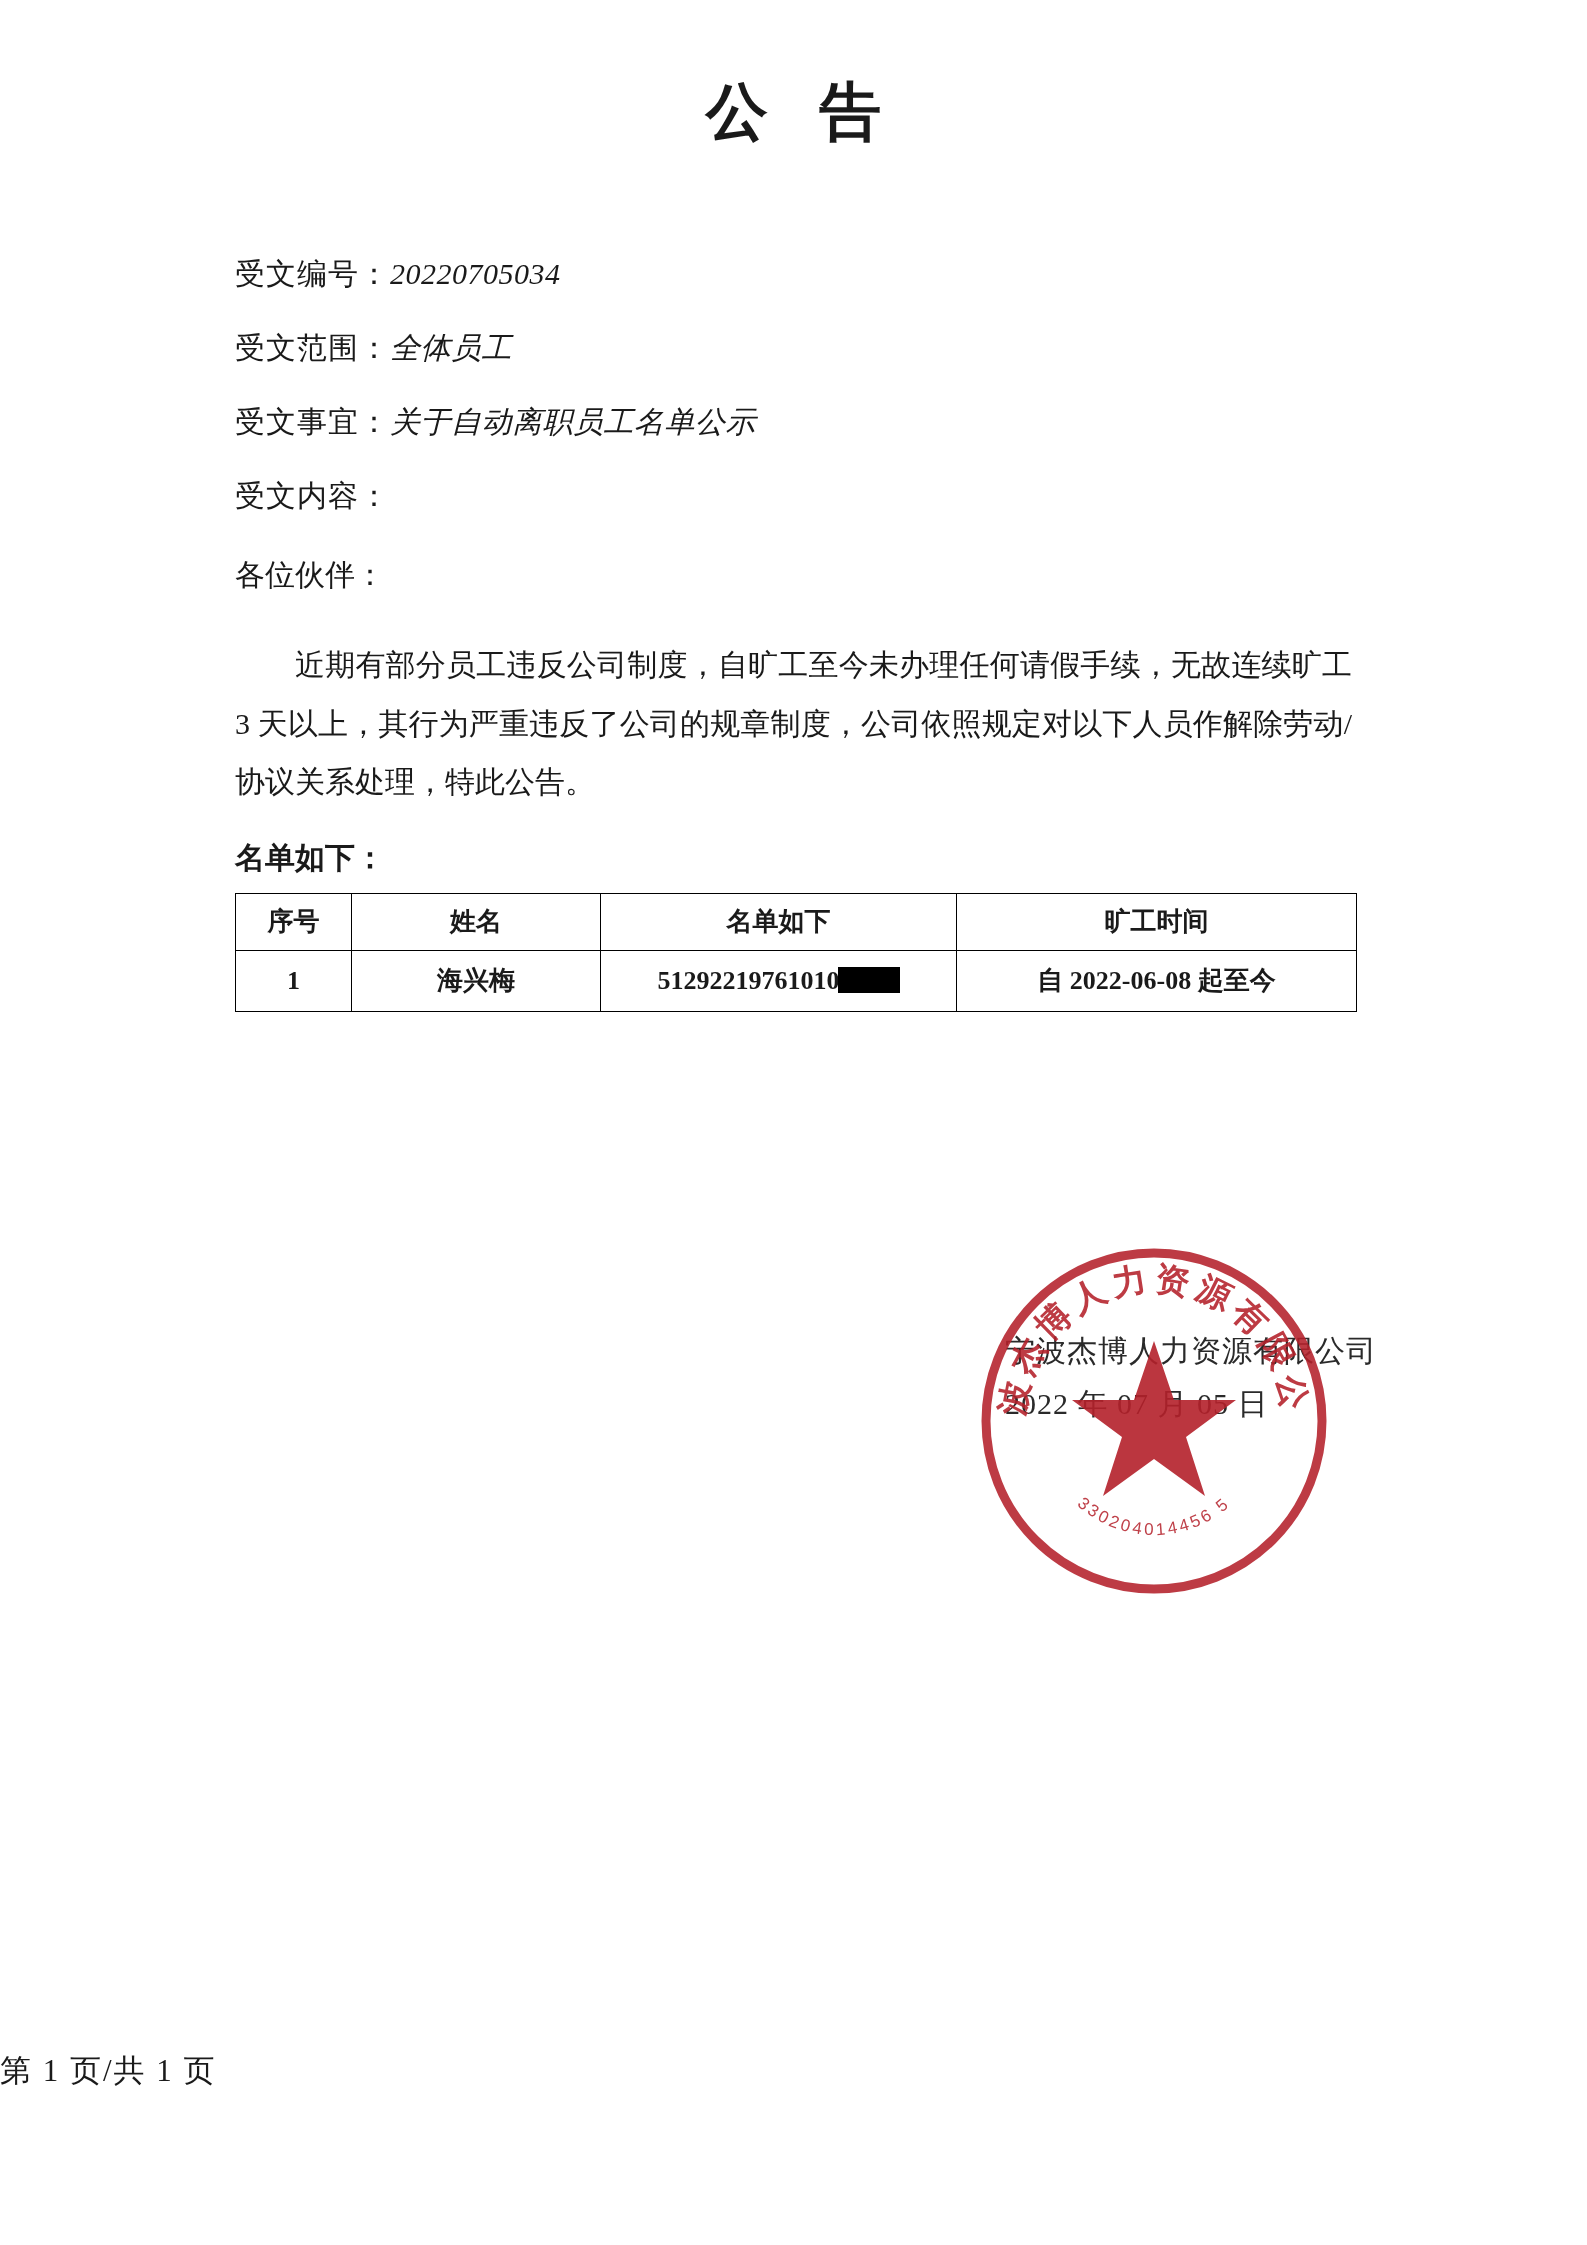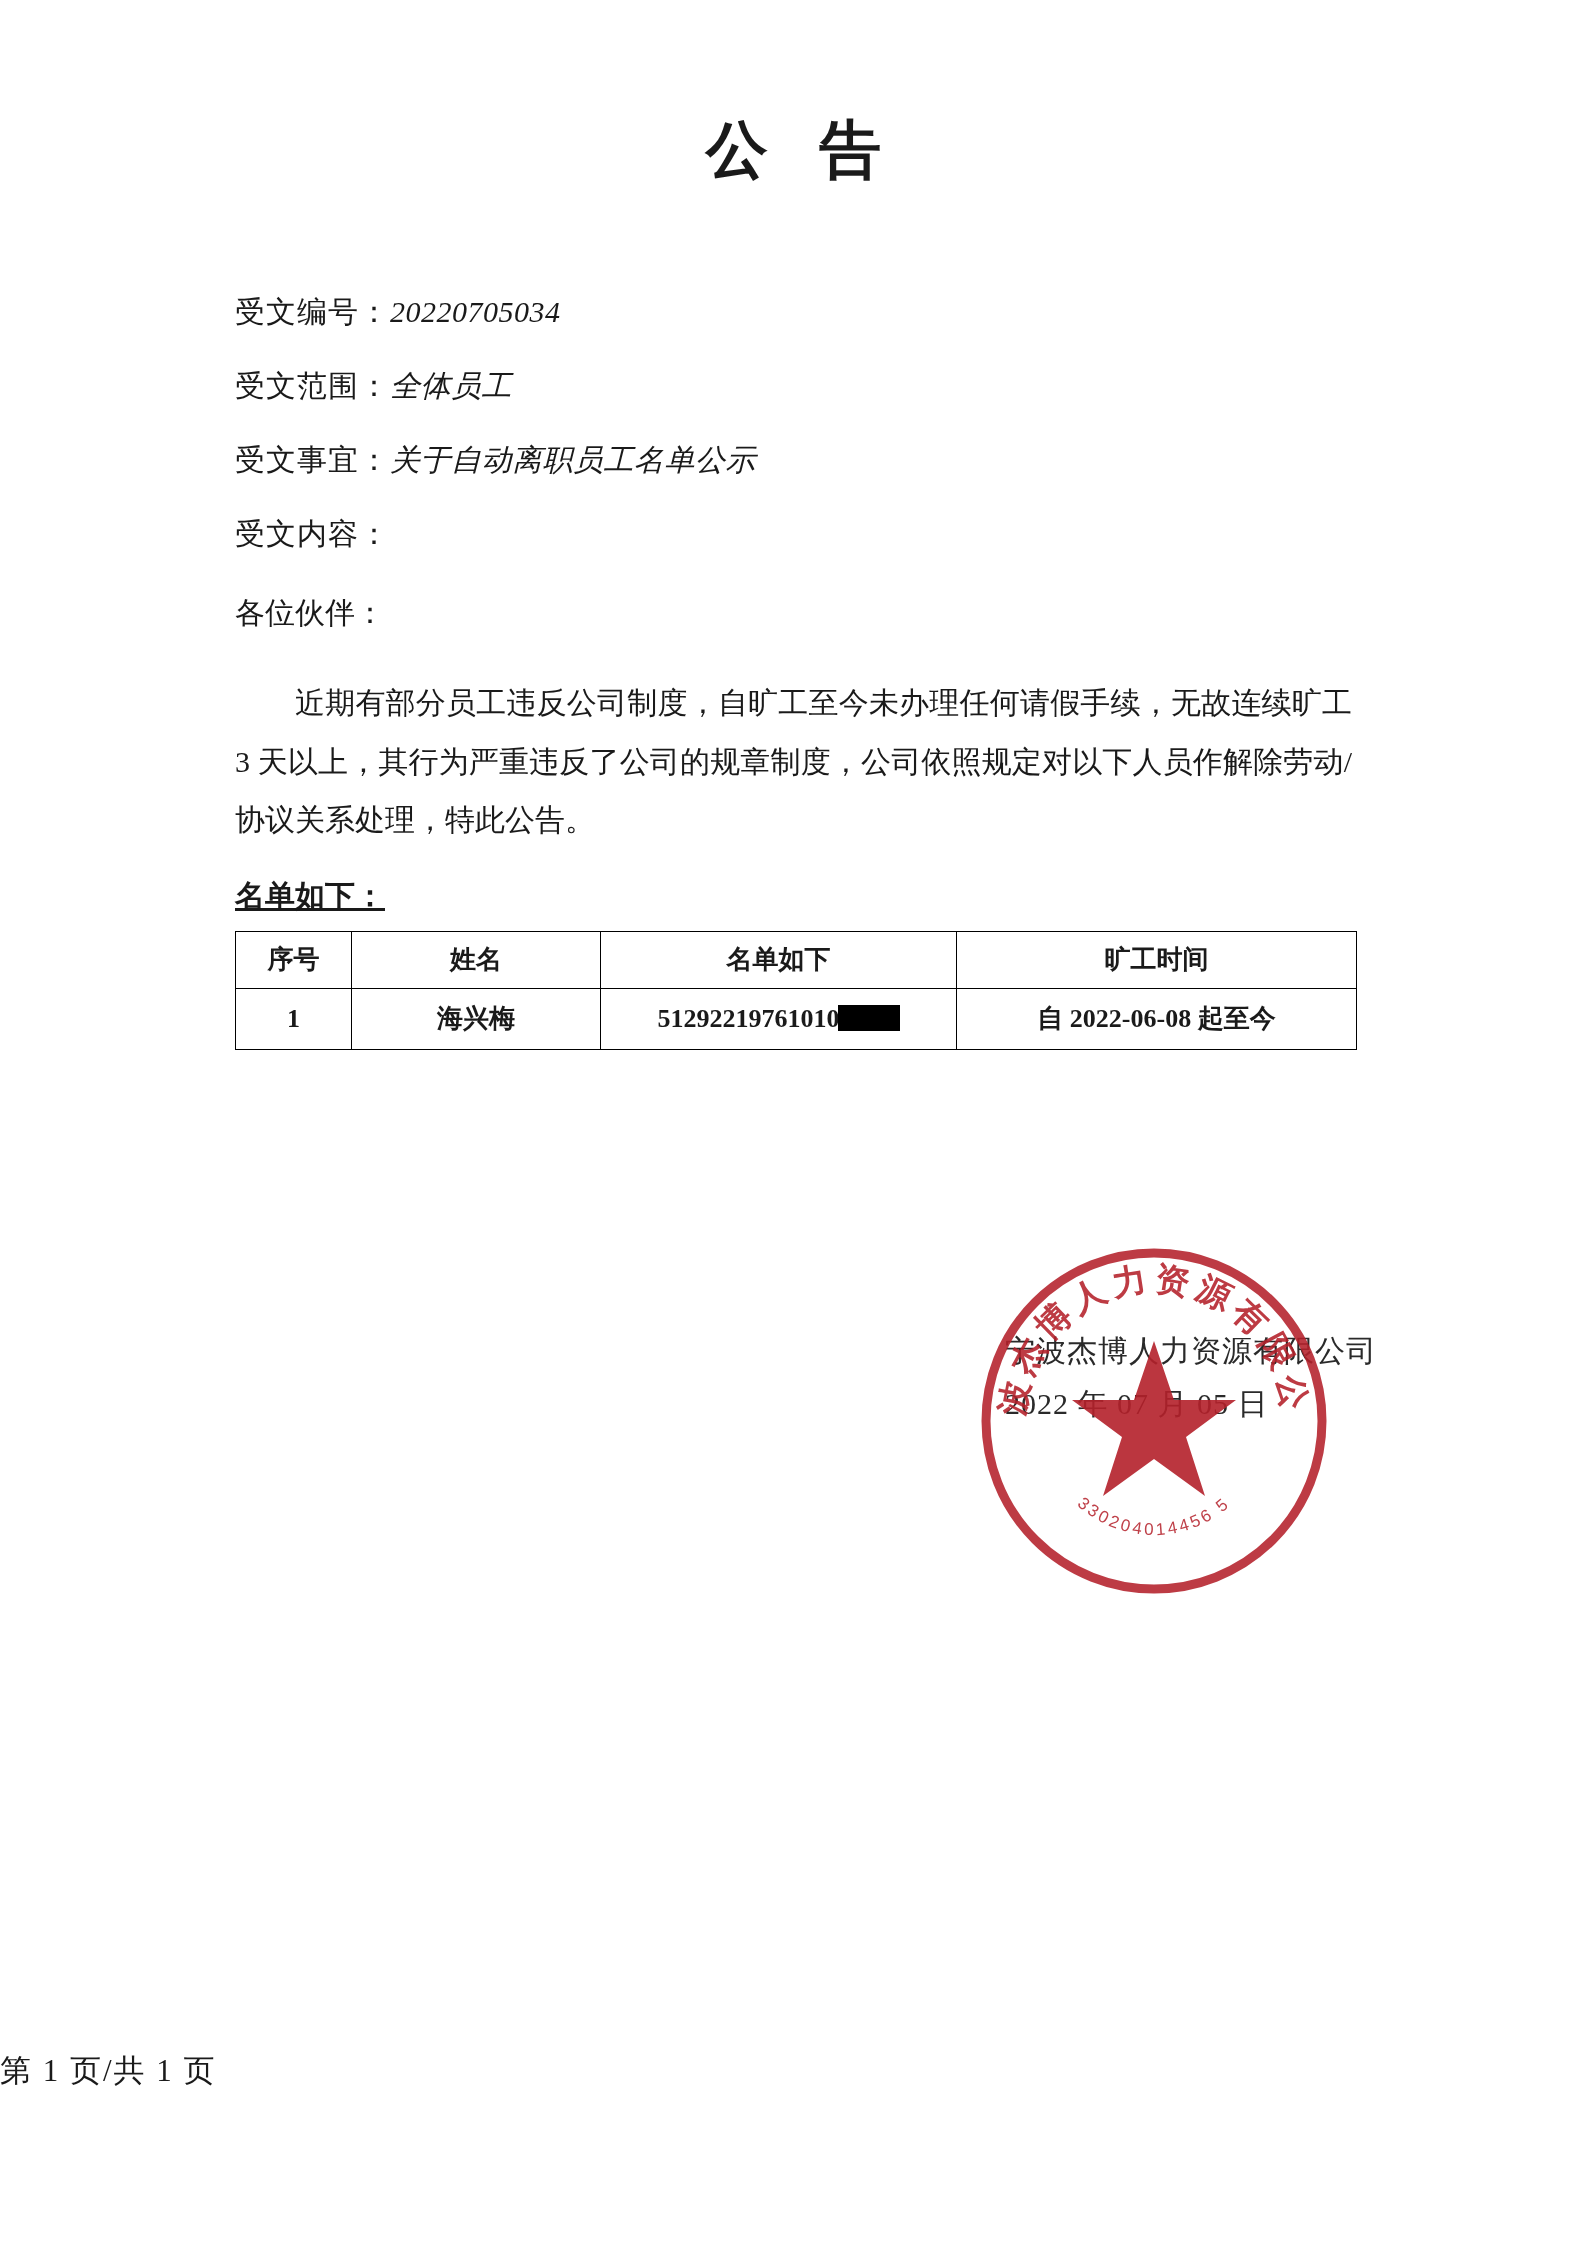--- a/index.html
+++ b/index.html
@@ -21,21 +21,21 @@
     height: 2245px;
     box-sizing: border-box;
     padding: 0 235px;
   }
   .doc-title {
     text-align: center;
     font-size: 62px;
     font-weight: bold;
     letter-spacing: 18px;
     margin: 0;
-    padding-top: 108px;
+    padding-top: 70px;
     padding-left: 18px;
     font-family: "Liberation Serif", "DejaVu Serif", serif;
   }
   .meta-block {
     margin-top: 105px;
   }
   .meta-row {
     font-size: 30px;
     line-height: 1.0;
     margin-bottom: 44px;
@@ -60,21 +60,20 @@
     line-height: 1.95;
     text-align: justify;
     text-justify: inter-ideograph;
     text-indent: 60px;
     margin: 0 0 26px 0;
   }
   .list-label {
     font-size: 30px;
     font-weight: bold;
     margin: 12px 0 14px 0;
-    text-decoration: underline;
   }
   table.name-table {
     border-collapse: collapse;
     width: 1117px;
     table-layout: fixed;
   }
   table.name-table th,
   table.name-table td {
     border: 1.5px solid #000000;
     text-align: center;

